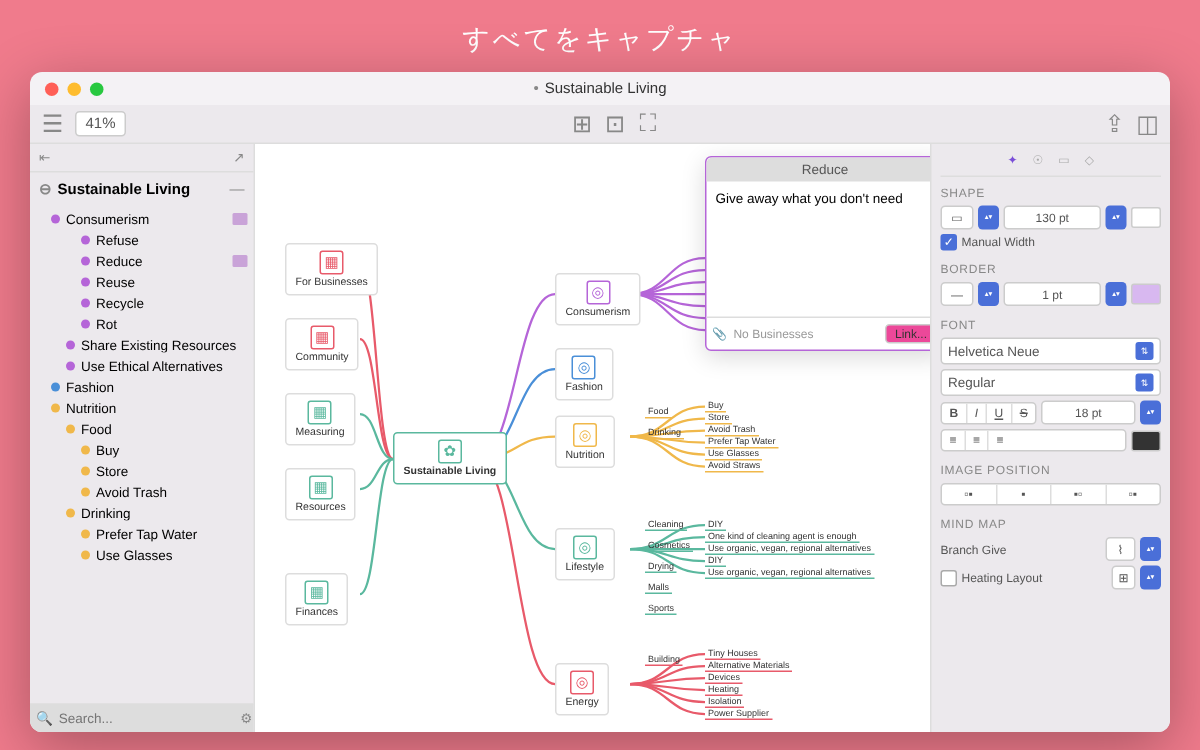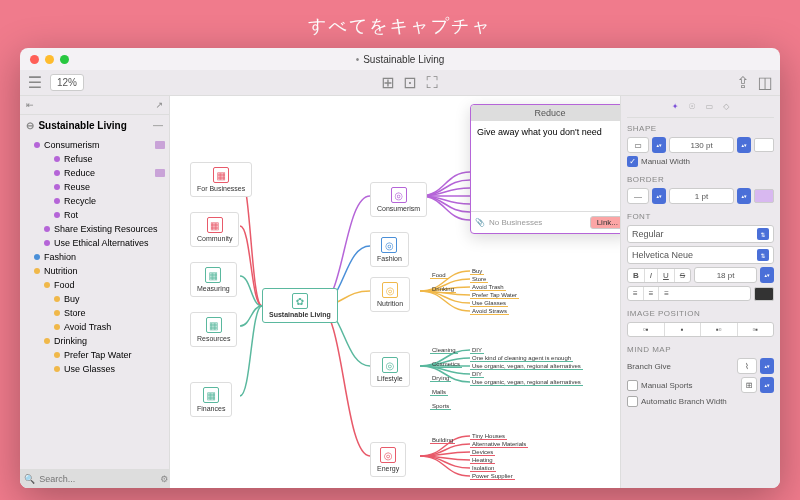--- a/index.html
+++ b/index.html
@@ -31,21 +31,21 @@
 .search input{flex:1;border:none;background:transparent;font-size:9px;outline:none}
 .canvas{flex:1;background:#fff;position:relative;overflow:hidden}
 .node{position:absolute;font-size:7px;white-space:nowrap}
 .nbox{background:#fff;border:1px solid #ddd;border-radius:3px;padding:4px 6px;display:flex;flex-direction:column;align-items:center;gap:2px;font-size:7px}
 .nbox .ic{width:16px;height:16px;border:1px solid currentColor;border-radius:2px;display:flex;align-items:center;justify-content:center;font-size:10px}
 .leaf{border-bottom:1px solid currentColor;padding:0 2px;font-size:6px;color:#333}
 .popup{position:absolute;top:8px;left:300px;width:160px;background:#fff;border:1px solid #b565d8;border-radius:4px;box-shadow:0 4px 16px rgba(0,0,0,0.15);z-index:10}
 .pop-h{background:#ddd;font-size:9px;text-align:center;padding:3px;border-radius:4px 4px 0 0;color:#555}
 .pop-b{padding:6px;font-size:9px;min-height:90px}
 .pop-f{border-top:1px solid #ddd;padding:4px;display:flex;align-items:center;gap:4px;font-size:8px;color:#999}
-.pop-f .link{margin-left:auto;border:1px solid #ccc;padding:1px 6px;border-radius:3px;color:#333;background:#fca5a5}
+.pop-f .link{margin-left:auto;border:1px solid #ccc;padding:1px 6px;border-radius:3px;color:#333;background:#ec4899}
 .inspector{width:160px;background:#ece9ed;border-left:1px solid #ddd;padding:6px;font-size:8px;color:#555;overflow:auto}
 .insp-tabs{display:flex;gap:10px;justify-content:center;padding-bottom:6px;border-bottom:1px solid #ddd;margin-bottom:6px}
 .insp-tabs span{color:#aaa;cursor:pointer}
 .insp-tabs span.active{color:#7b4fd8}
 .sect{margin-bottom:8px}
 .sect-h{font-size:8px;color:#888;letter-spacing:0.5px;margin-bottom:4px;text-transform:uppercase}
 .row{display:flex;align-items:center;gap:3px;margin-bottom:3px}
 .ctrl{border:1px solid #ccc;border-radius:3px;background:#fff;height:16px;display:flex;align-items:center;justify-content:center;font-size:8px;padding:0 3px}
 .stepper{background:#4a6fd8;color:#fff;width:14px;height:16px;border-radius:3px;display:flex;flex-direction:column;align-items:center;justify-content:center;font-size:5px;line-height:5px}
 .swatch{width:20px;height:14px;border:1px solid #ccc;border-radius:2px}
@@ -69,21 +69,21 @@
     <div class="traffic">
       <div class="dot r"></div>
       <div class="dot y"></div>
       <div class="dot g"></div>
     </div>
     <div class="doctitle">Sustainable Living</div>
   </div>
 
   <div class="toolbar">
     <span class="tool-ico">☰</span>
-    <span class="zoom">12%</span>
+    <span class="zoom">41%</span>
     <div class="spacer"></div>
     <span class="tool-ico">⊞</span>
     <span class="tool-ico">⊡</span>
     <span class="tool-ico">⛶</span>
     <div class="spacer"></div>
     <span class="tool-ico">⇪</span>
     <span class="tool-ico">◫</span>
   </div>
 
   <div class="content">
@@ -354,25 +354,25 @@
           <div class="ctrl" style="flex:1">1 pt</div>
           <div class="stepper">▴▾</div>
           <div class="swatch" style="background:#d8b8f0"></div>
         </div>
       </div>
 
 
       <div class="sect">
         <div class="sect-h">FONT</div>
         <div class="select" style="margin-bottom:3px">
+          <span>Helvetica Neue</span>
+            <span class="sel-arrow">⇅</span>
+        </div>
+        <div class="select" style="margin-bottom:3px">
           <span>Regular</span>
-            <span class="sel-arrow">⇅</span>
-        </div>
-        <div class="select" style="margin-bottom:3px">
-          <span>Helvetica Neue</span>
             <span class="sel-arrow">⇅</span>
         </div>
         <div class="row">
           <div class="btngrp">
             <span style="font-weight:bold">B</span>
             <span style="font-style:italic">I</span>
             <span style="text-decoration:underline">U</span>
             <span style="text-decoration:line-through">S</span>
           </div>
           <div class="ctrl" style="flex:1">18 pt</div>
@@ -400,24 +400,20 @@
 
       <div class="sect">
         <div class="sect-h">MIND MAP</div>
         <div class="row">
           <span style="flex:1">Branch Give</span>
           <div class="ctrl" style="width:20px">⌇</div>
           <div class="stepper">▴▾</div>
         </div>
         <div class="row">
           <span class="chk off"></span>
-          <span style="flex:1">Manual Sports</span>
+          <span style="flex:1">Heating Layout</span>
           <div class="ctrl" style="width:16px">⊞</div>
           <div class="stepper">▴▾</div>
-        </div>
-        <div class="row">
-          <span class="chk off"></span>
-          <span>Automatic Branch Width</span>
         </div>
       </div>
     </div>
   </div>
 </div>
 
 </body></html>

